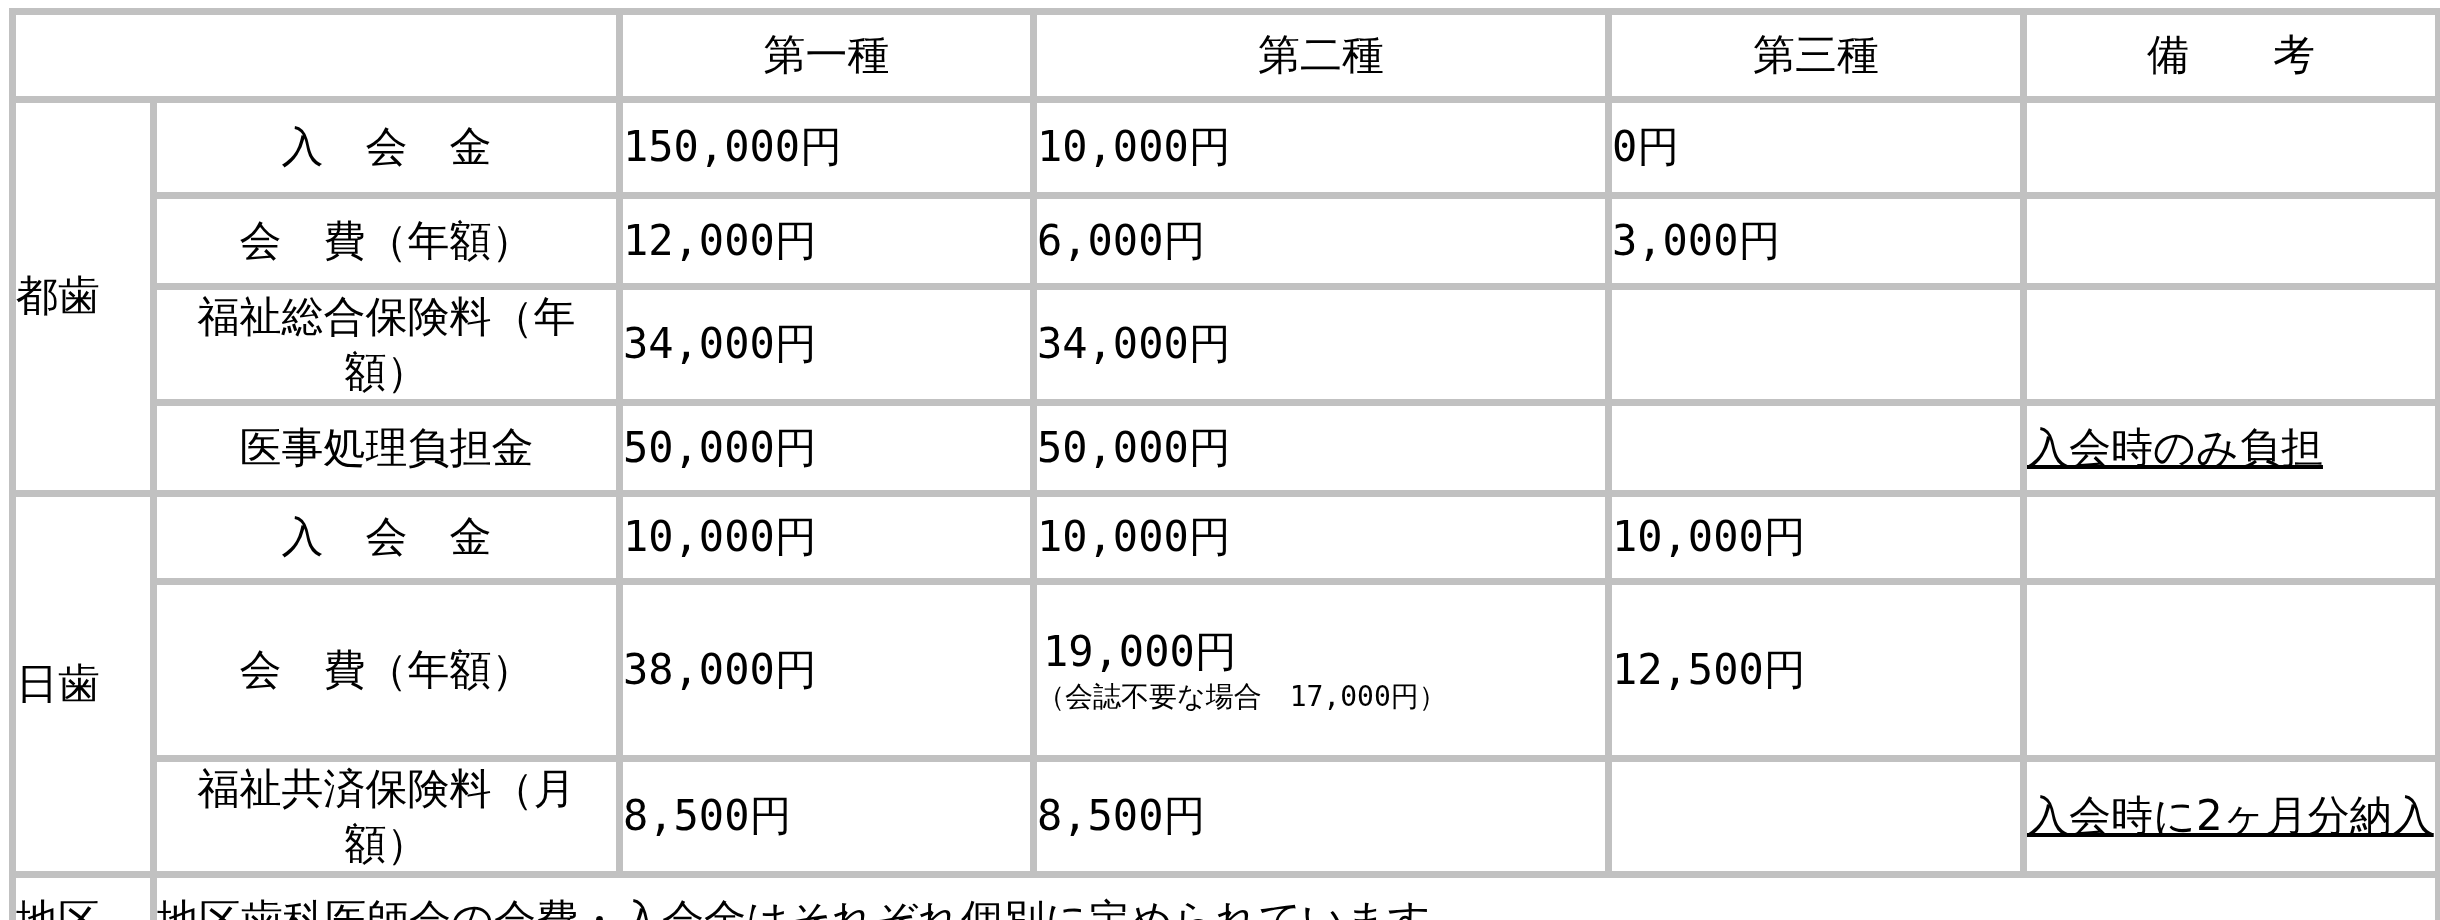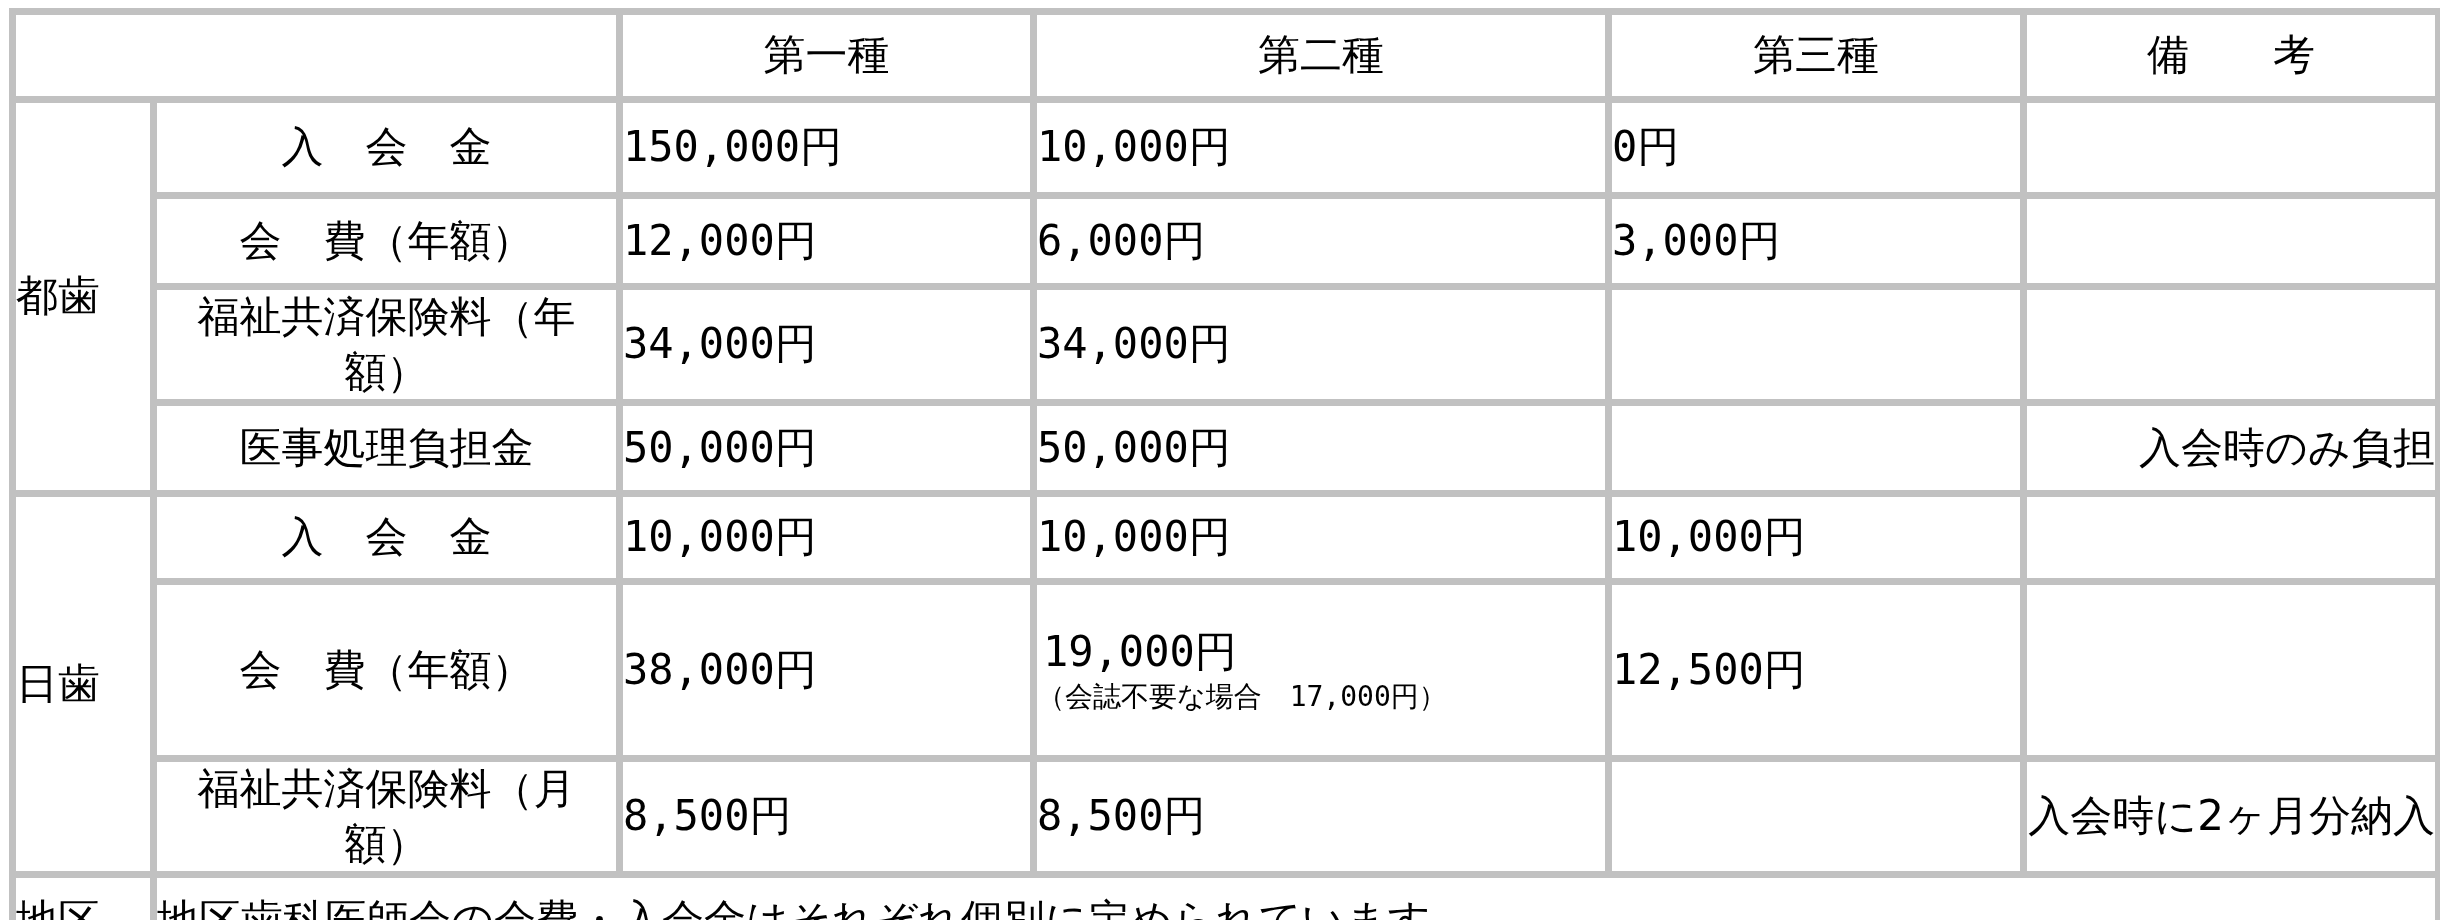--- a/index.html
+++ b/index.html
@@ -27,23 +27,24 @@
     line-height: 1.3;
     vertical-align: middle;
     padding: 0;
   }
   td.center { text-align: center; }
   td.num {
     padding-right: 22px;
     font-family: "DejaVu Sans Mono", "DejaVu Sans", monospace;
   }
   td.note {
-    text-align: right;
+    text-align: left;
     padding-left: 12px;
     white-space: nowrap;
+    text-decoration: underline;
   }
   td.sentence {
     text-align: left;
     padding-left: 46px;
     white-space: nowrap;
   }
   td.group { }
   .paren-line {
     display: block;
     font-size: 28px;
@@ -83,21 +84,21 @@
       <td class="note"></td>
     </tr>
     <tr style="height:91px">
       <td class="center">会　費（年額）</td>
       <td class="num">12,000円</td>
       <td class="num">6,000円</td>
       <td class="num">3,000円</td>
       <td class="note"></td>
     </tr>
     <tr style="height:91px">
-      <td class="center">福祉共済保険料（年額）</td>
+      <td class="center">福祉総合保険料（年額）</td>
       <td class="num">34,000円</td>
       <td class="num">34,000円</td>
       <td class="num"></td>
       <td class="note"></td>
     </tr>
     <tr style="height:91px">
       <td class="center">医事処理負担金</td>
       <td class="num">50,000円</td>
       <td class="num">50,000円</td>
       <td class="num"></td>

